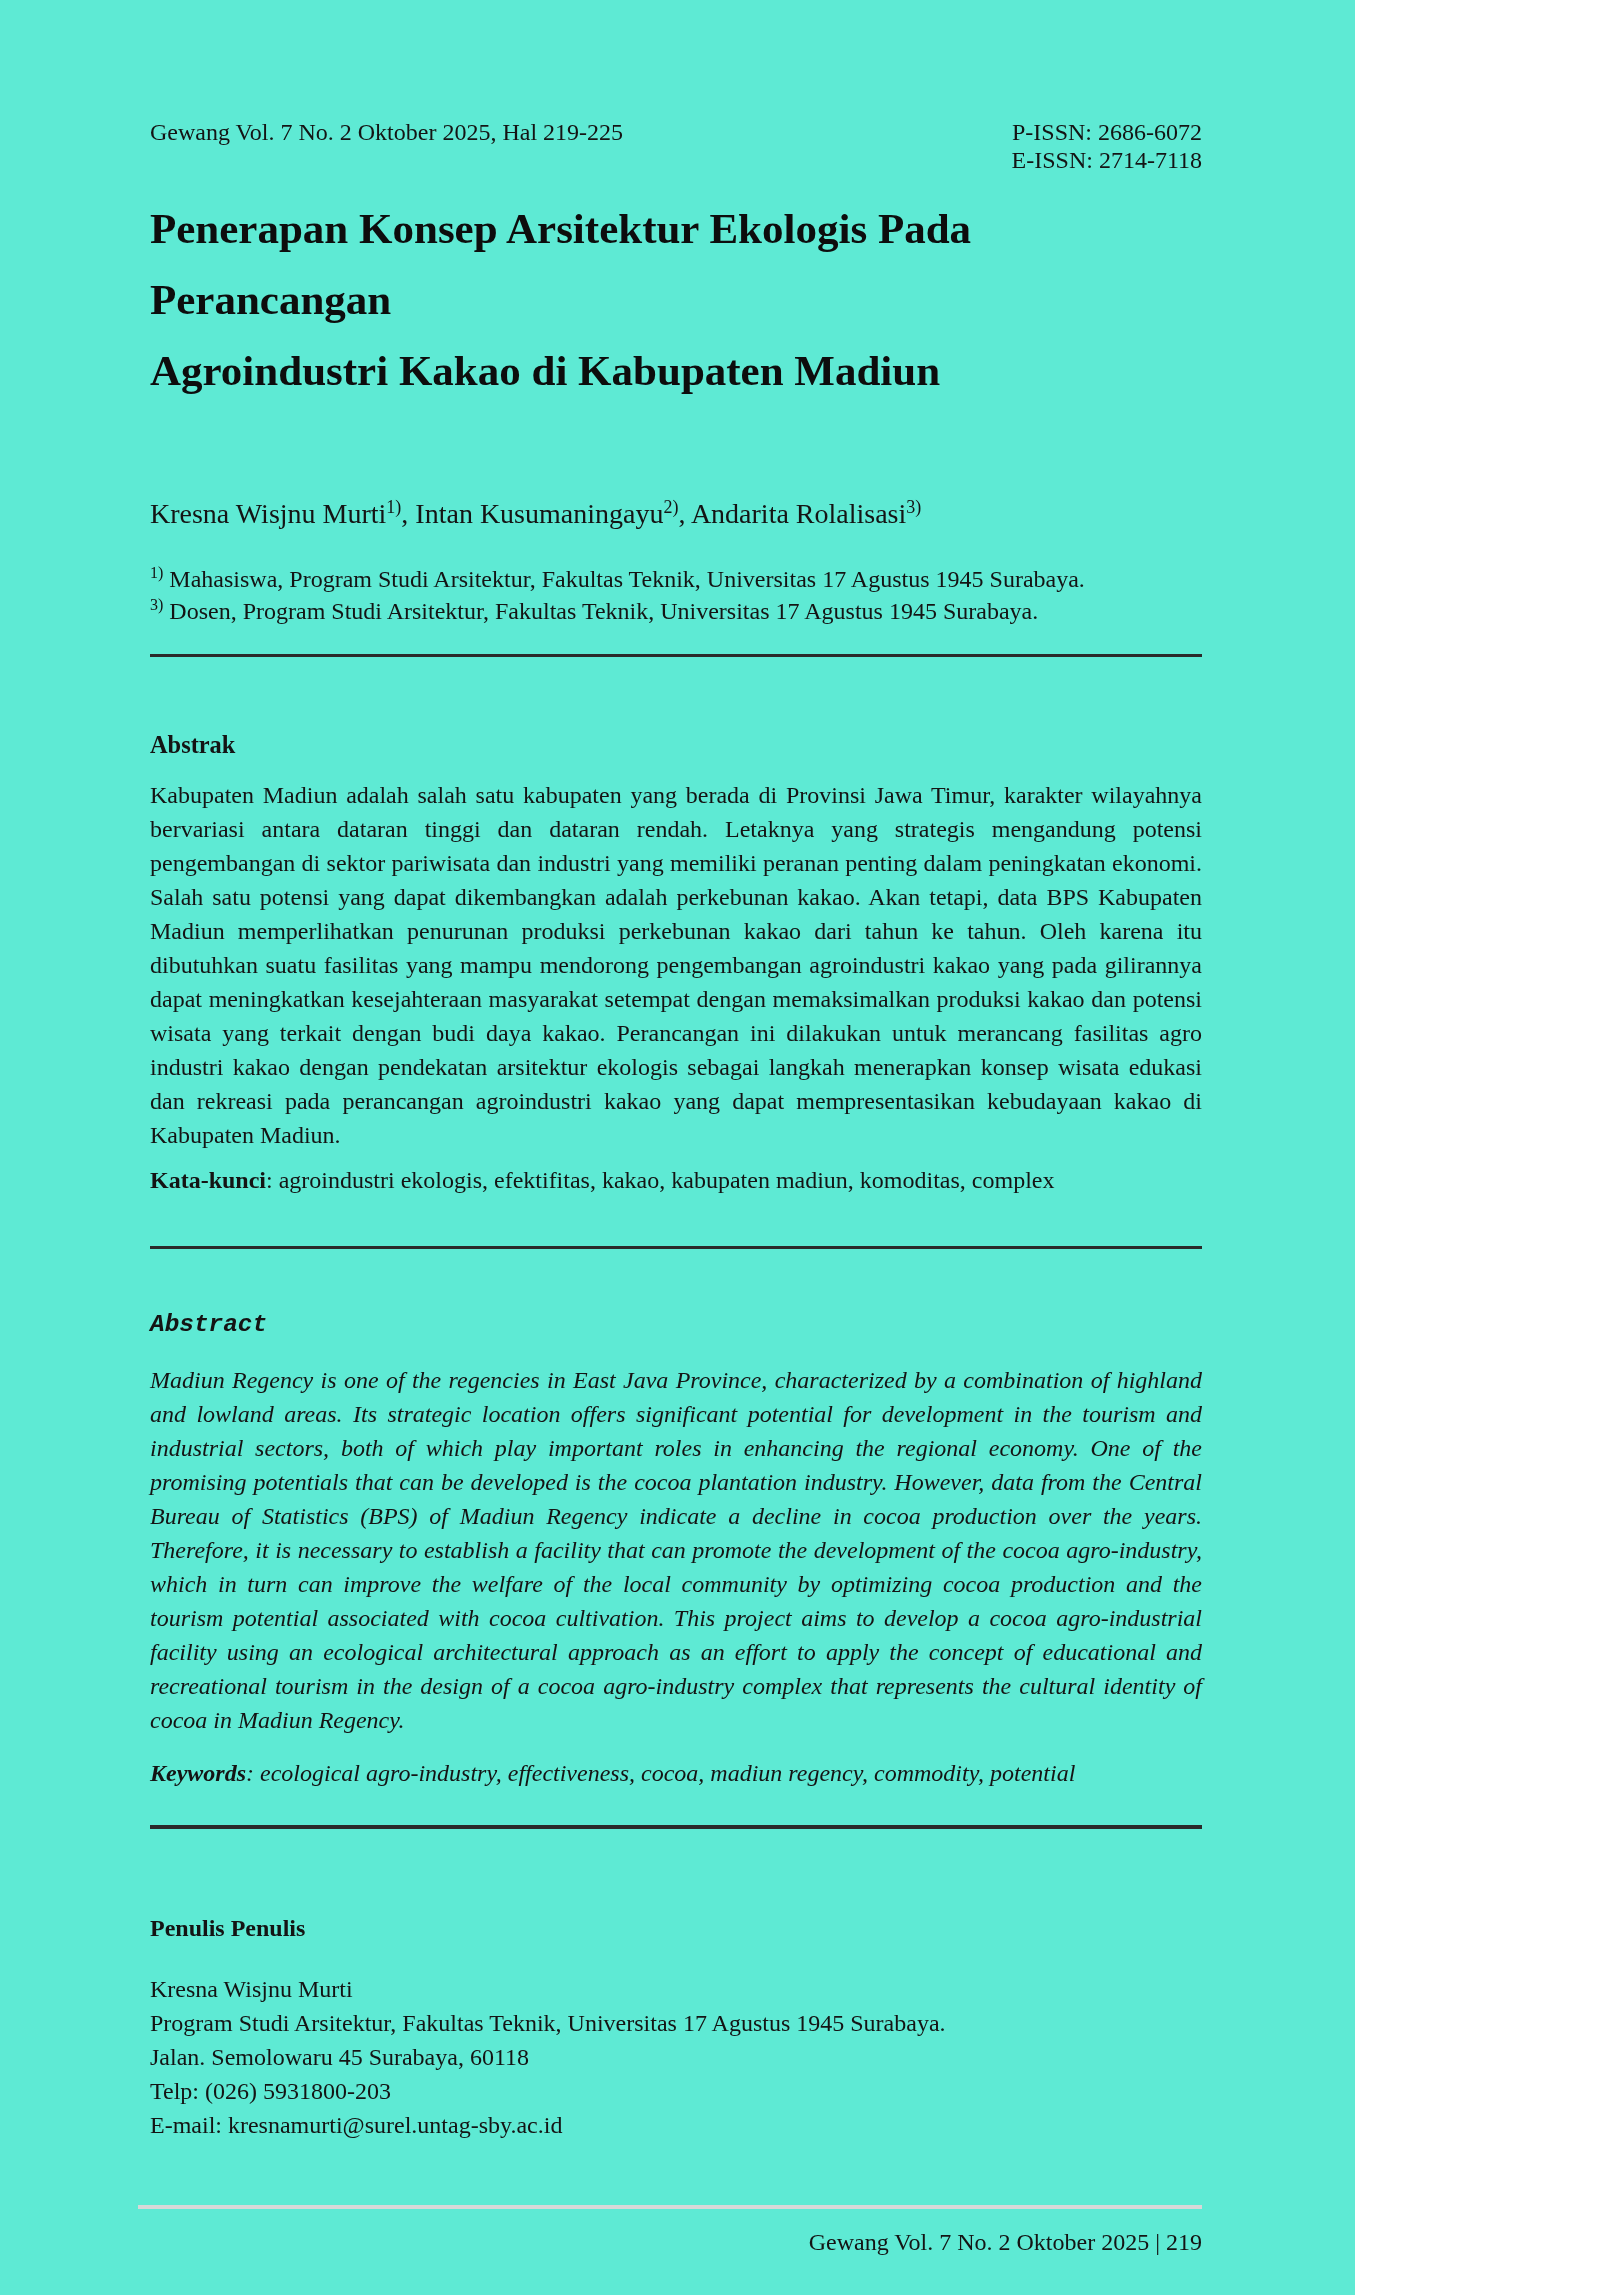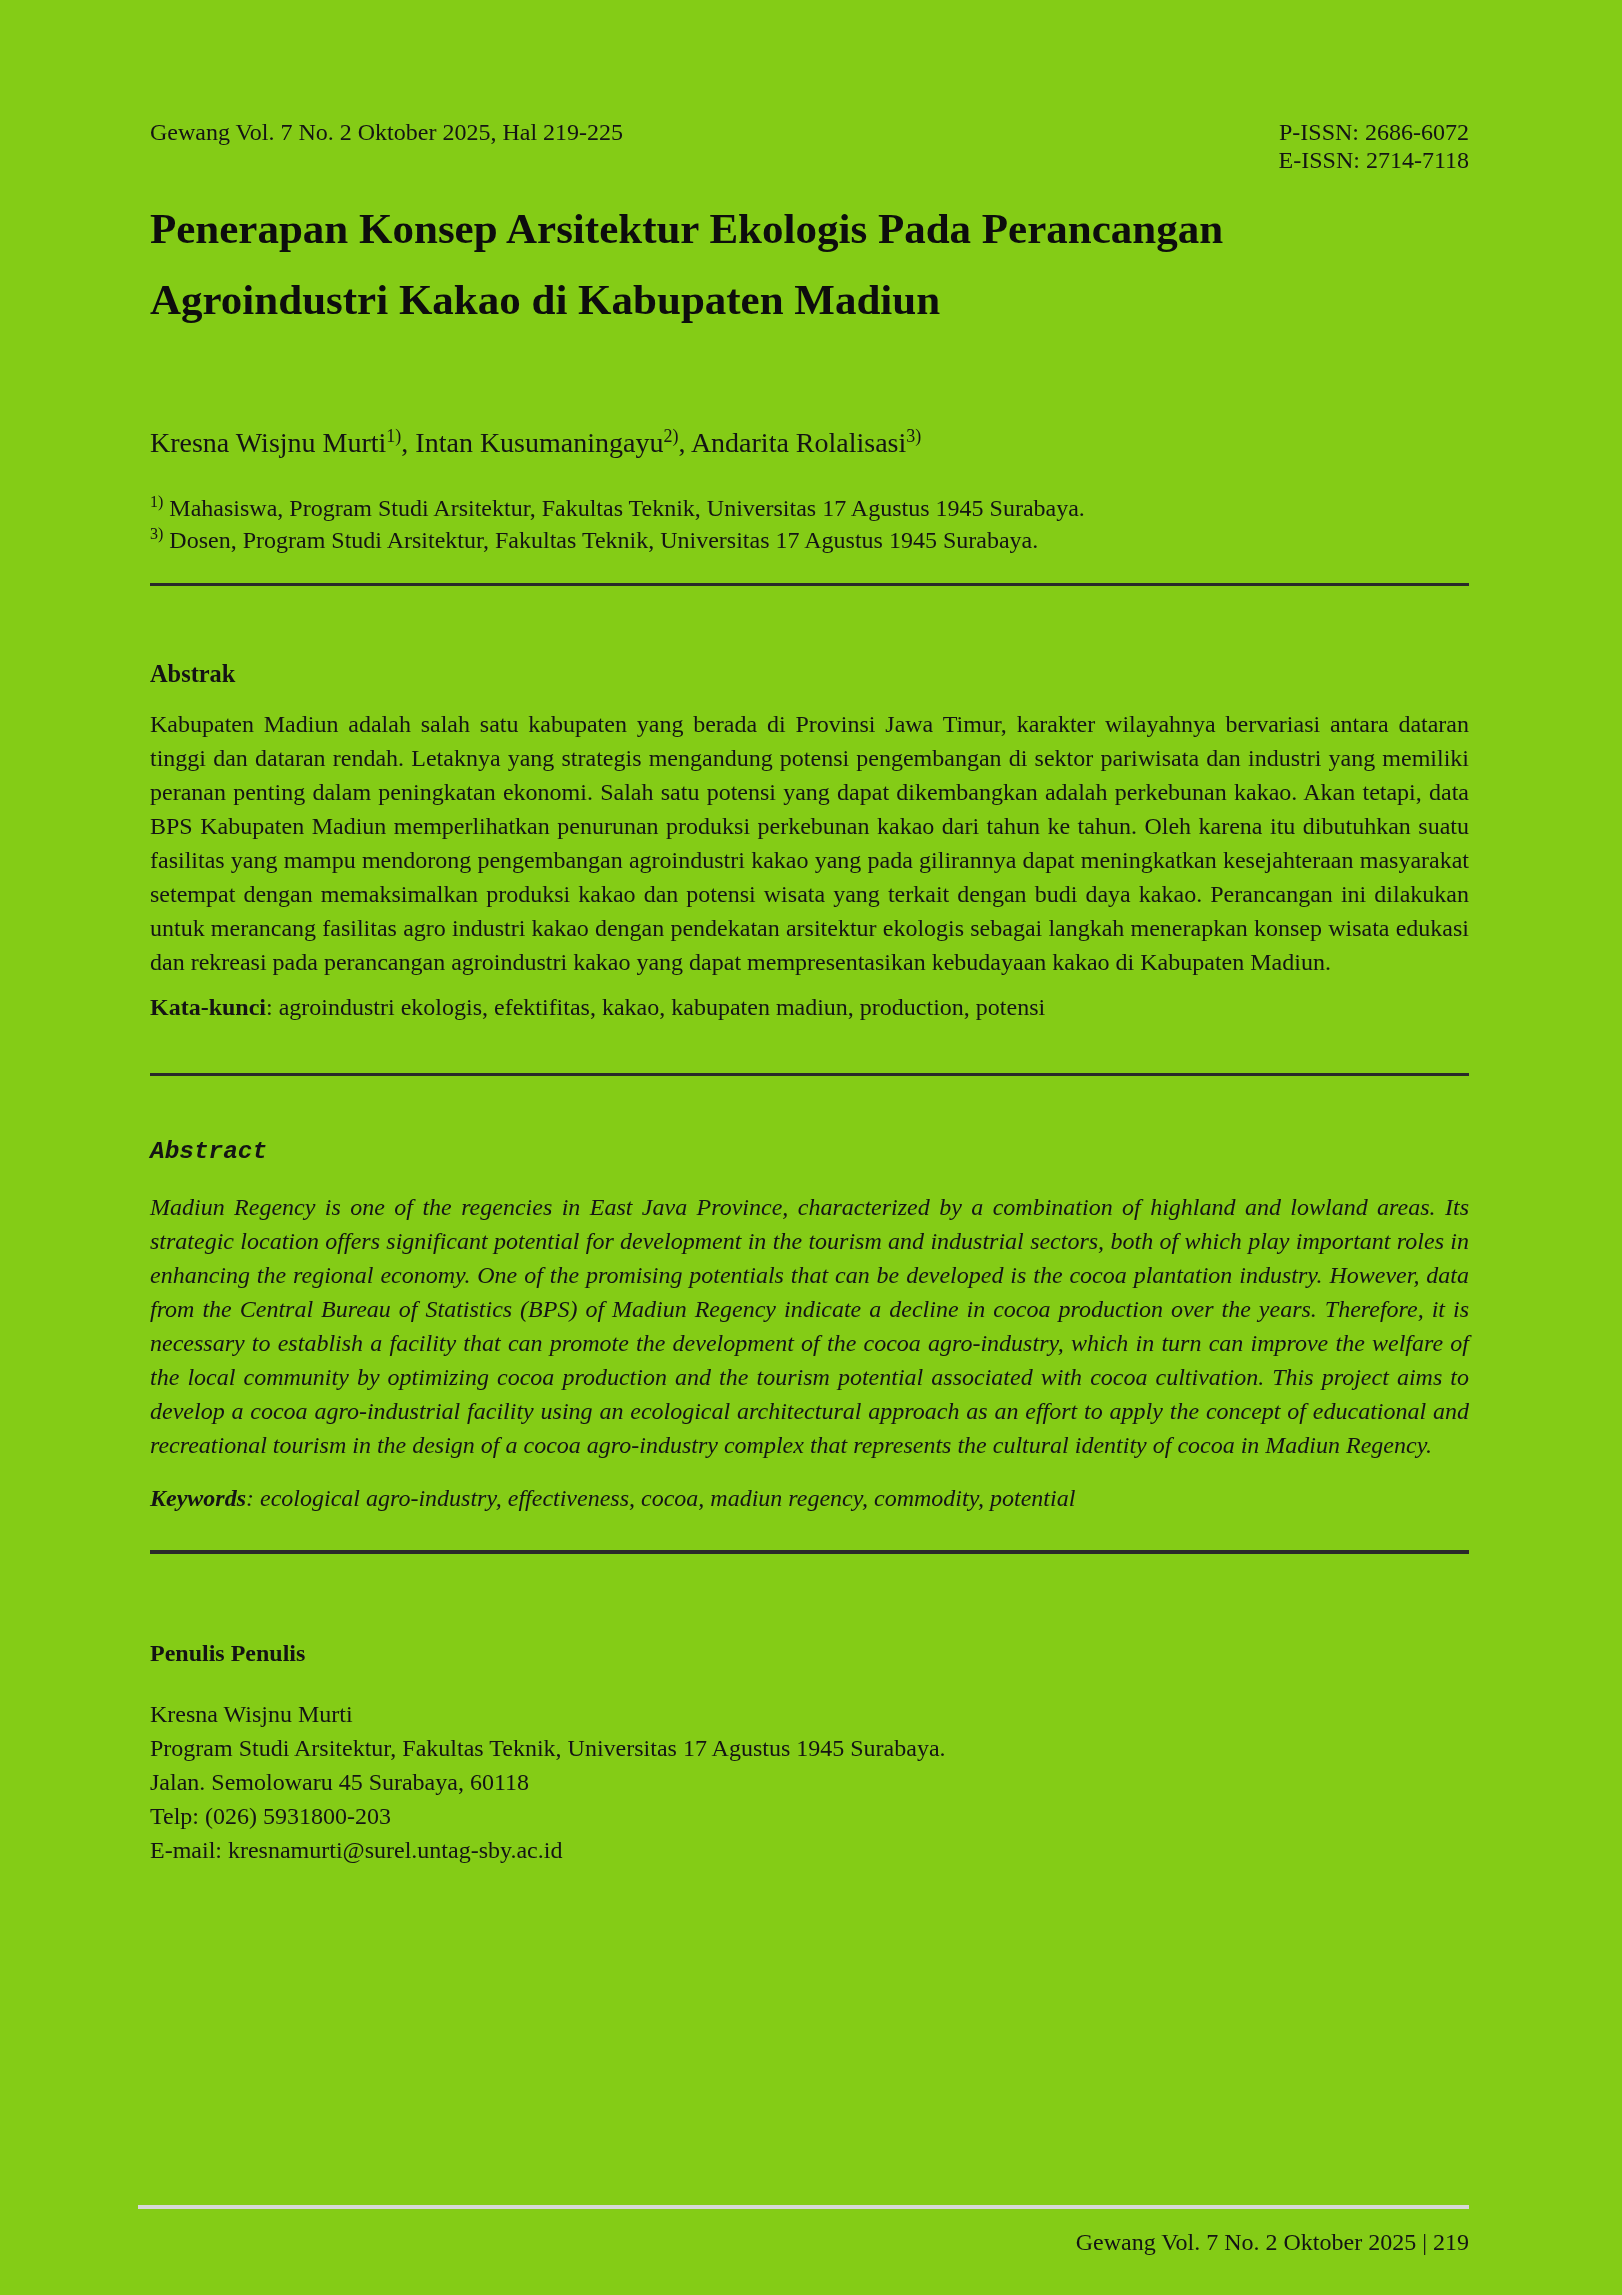--- a/index.html
+++ b/index.html
@@ -2,25 +2,25 @@
 <html style="font-size:12.6px"><head>
 <meta charset="utf-8">
 <style>
   html, body {
     margin: 0;
     padding: 0;
     background: #ffffff;
   }
   .page {
     position: relative;
-    width: 1622px;
+    width: 1355px;
     height: 2295px;
     box-sizing: border-box;
     padding: 118px 153px 0 150px;
-    background: #84cc16;
+    background: #5eead4;
     font-family: "Liberation Serif", "DejaVu Serif", serif;
     color: #141414;
     overflow: hidden;
   }
 
   
   .header {
     display: flex;
     justify-content: space-between;
     align-items: flex-start;
@@ -159,21 +159,21 @@
   <div class="affiliations">
     <div><sup>1)</sup><span> Mahasiswa, Program Studi Arsitektur, Fakultas Teknik, Universitas 17 Agustus 1945 Surabaya.</span></div>
     <div><sup>3)</sup><span> Dosen, Program Studi Arsitektur, Fakultas Teknik, Universitas 17 Agustus 1945 Surabaya.</span></div>
   </div>
 
   <div class="rule rule-1"></div>
 
   <div class="section-heading abstrak-heading">Abstrak</div>
   <p class="para">Kabupaten Madiun adalah salah satu kabupaten yang berada di Provinsi Jawa Timur, karakter wilayahnya bervariasi antara dataran tinggi dan dataran rendah. Letaknya yang strategis mengandung potensi pengembangan di sektor pariwisata dan industri yang memiliki peranan penting dalam peningkatan ekonomi. Salah satu potensi yang dapat dikembangkan adalah perkebunan kakao. Akan tetapi, data BPS Kabupaten Madiun memperlihatkan penurunan produksi perkebunan kakao dari tahun ke tahun. Oleh karena itu dibutuhkan suatu fasilitas yang mampu mendorong pengembangan agroindustri kakao yang pada gilirannya dapat meningkatkan kesejahteraan masyarakat setempat dengan memaksimalkan produksi kakao dan potensi wisata yang terkait dengan budi daya kakao. Perancangan ini dilakukan untuk merancang fasilitas agro industri kakao dengan pendekatan arsitektur ekologis sebagai langkah menerapkan konsep wisata edukasi dan rekreasi pada perancangan agroindustri kakao yang dapat mempresentasikan kebudayaan kakao di Kabupaten Madiun.</p>
   <div class="keywords-line">
-    <span class="label">Kata-kunci</span><span>: agroindustri ekologis, efektifitas, kakao, kabupaten madiun, production, potensi</span>
+    <span class="label">Kata-kunci</span><span>: agroindustri ekologis, efektifitas, kakao, kabupaten madiun, komoditas, complex</span>
   </div>
 
   <div class="rule rule-2"></div>
 
   <div class="section-heading abstract-en-heading">Abstract</div>
   <p class="para para-en">Madiun Regency is one of the regencies in East Java Province, characterized by a combination of highland and lowland areas. Its strategic location offers significant potential for development in the tourism and industrial sectors, both of which play important roles in enhancing the regional economy. One of the promising potentials that can be developed is the cocoa plantation industry. However, data from the Central Bureau of Statistics (BPS) of Madiun Regency indicate a decline in cocoa production over the years. Therefore, it is necessary to establish a facility that can promote the development of the cocoa agro-industry, which in turn can improve the welfare of the local community by optimizing cocoa production and the tourism potential associated with cocoa cultivation. This project aims to develop a cocoa agro-industrial facility using an ecological architectural approach as an effort to apply the concept of educational and recreational tourism in the design of a cocoa agro-industry complex that represents the cultural identity of cocoa in Madiun Regency.</p>
   <div class="keywords-line keywords-en">
     <span class="label">Keywords</span><span>: ecological agro-industry, effectiveness, cocoa, madiun regency, commodity, potential</span>
   </div>
 

